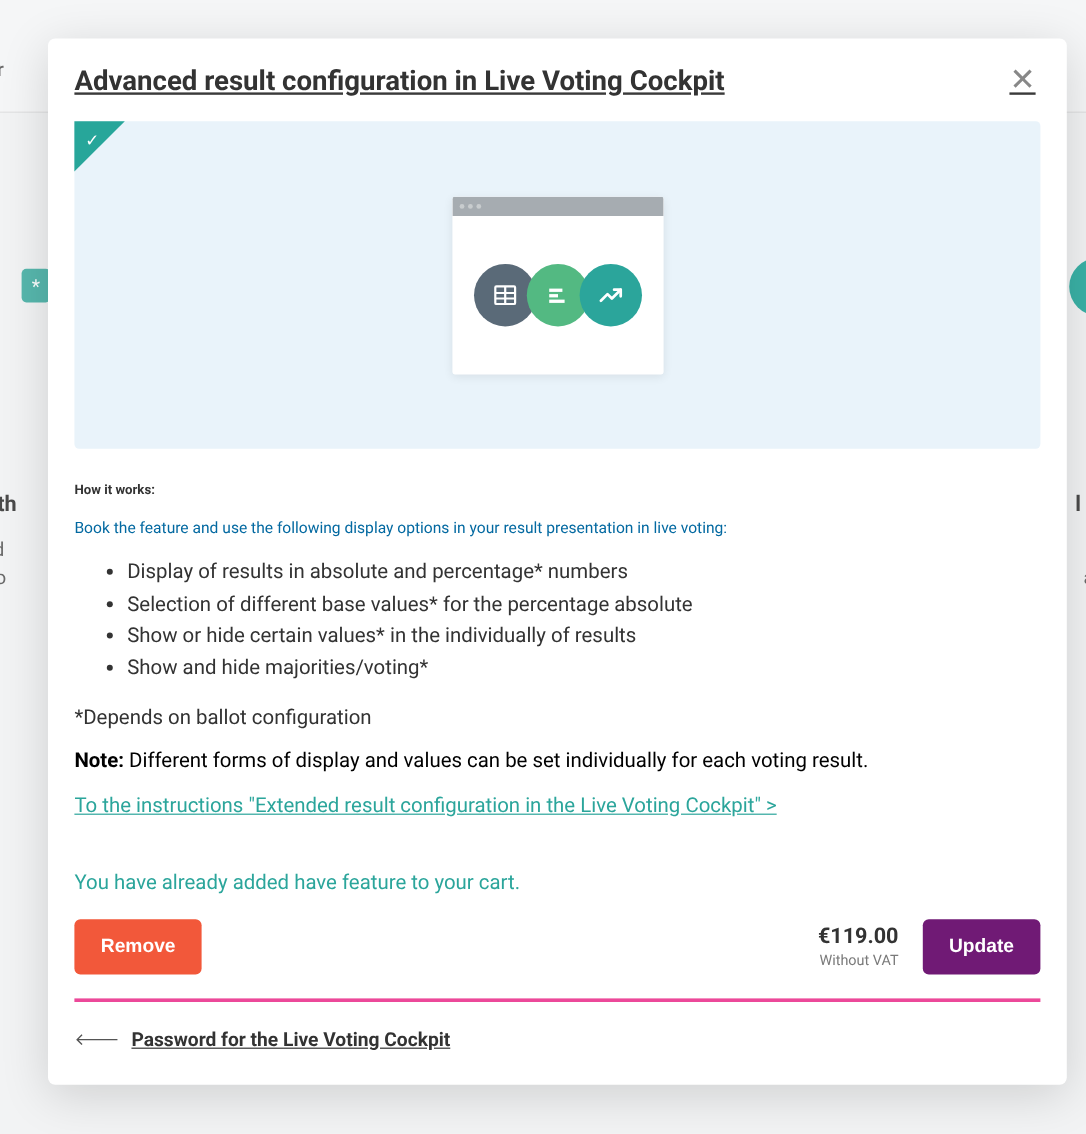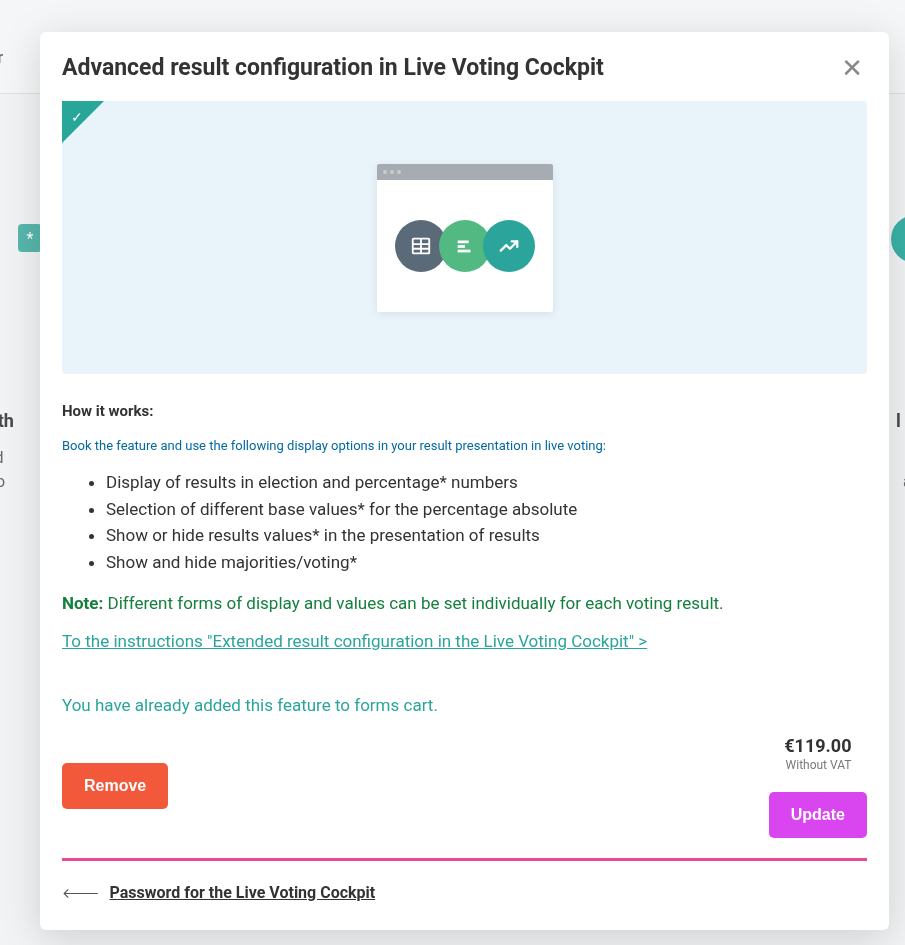--- a/index.html
+++ b/index.html
@@ -95,22 +95,22 @@
       left: 40px;
       right: 16px;
       background: #fff;
       border-radius: 6px;
       box-shadow: 0 8px 40px rgba(0,0,0,0.15);
       padding: 22px 22px 28px 22px;
     }
     .modal-header {
       display: flex;
       justify-content: space-between;
-      align-items: center;
       margin-bottom: 20px;
+      text-decoration: underline;
     }
     .modal-title {
       font-size: 23px;
       font-weight: 700;
       color: #333;
     }
     .close-btn {
       font-size: 26px;
       color: #888;
       cursor: pointer;
@@ -180,21 +180,21 @@
       justify-content: center;
       color: #fff;
     }
     .c1 { background: #5a6a78; z-index: 1; }
     .c2 { background: #53b982; margin-left: -8px; z-index: 2; }
     .c3 { background: #2ba59b; margin-left: -8px; z-index: 3; }
     .circle svg { width: 22px; height: 22px; }
 
     .section-label {
       font-weight: 700;
-      font-size: 15px;
+      font-size: 11px;
       color: #333;
       margin-bottom: 16px;
     }
     .body-text {
       font-size: 13px;
       color: #0369a1;
       line-height: 1.55;
       margin-bottom: 14px;
     }
     .feature-list {
@@ -208,21 +208,21 @@
       line-height: 1.45;
       margin-bottom: 2px;
     }
     .footnote {
       font-size: 17px;
       color: #333;
       margin-bottom: 16px;
     }
     .note-line {
       font-size: 17px;
-      color: #15803d;
+      color: #000000;
       margin-bottom: 18px;
     }
     .note-line strong { font-weight: 700; }
     .link-line {
       font-size: 17px;
       color: #2ba59b;
       text-decoration: underline;
       cursor: pointer;
       display: inline-block;
       margin-bottom: 44px;
@@ -243,26 +243,25 @@
     .btn {
       border: none;
       border-radius: 5px;
       padding: 14px 22px;
       font-size: 16px;
       font-weight: 600;
       color: #fff;
       cursor: pointer;
     }
     .btn-remove { background: #f2583a; }
-    .btn-update { background: #d946ef; }
+    .btn-update { background: #701a75; }
     .price-block {
       display: flex;
       align-items: center;
       gap: 20px;
-      flex-direction: column;
     }
     .price-text { text-align: right; }
     .price {
       font-size: 18px;
       font-weight: 700;
       color: #333;
     }
     .vat {
       font-size: 12px;
       color: #7a7a7a;
@@ -354,34 +353,35 @@
           </div>
         </div>
       </div>
     </div>
   </div>
 
   <div class="section-label">How it works:</div>
   <div class="body-text">Book the feature and use the following display options in your result presentation in live voting:</div>
 
   <ul class="feature-list">
-    <li>Display of results in election and percentage* numbers</li>
+    <li>Display of results in absolute and percentage* numbers</li>
     <li>Selection of different base values* for the percentage absolute</li>
-    <li>Show or hide results values* in the presentation of results</li>
+    <li>Show or hide certain values* in the individually of results</li>
     <li>Show and hide majorities/voting*</li>
   </ul>
 
+  <div class="footnote">*Depends on ballot configuration</div>
 
   <div class="note-line">
     <strong>Note:</strong><span> Different forms of display and values can be set individually for each voting result.</span>
   </div>
 
   <a class="link-line">To the instructions "Extended result configuration in the Live Voting Cockpit" &gt;</a>
 
-  <div class="cart-msg">You have already added this feature to forms cart.</div>
+  <div class="cart-msg">You have already added have feature to your cart.</div>
 
   <div class="action-row">
     <button class="btn btn-remove">Remove</button>
     <div class="price-block">
       <div class="price-text">
         <div class="price">€119.00</div>
         <div class="vat">Without VAT</div>
       </div>
       <button class="btn btn-update">Update</button>
     </div>

